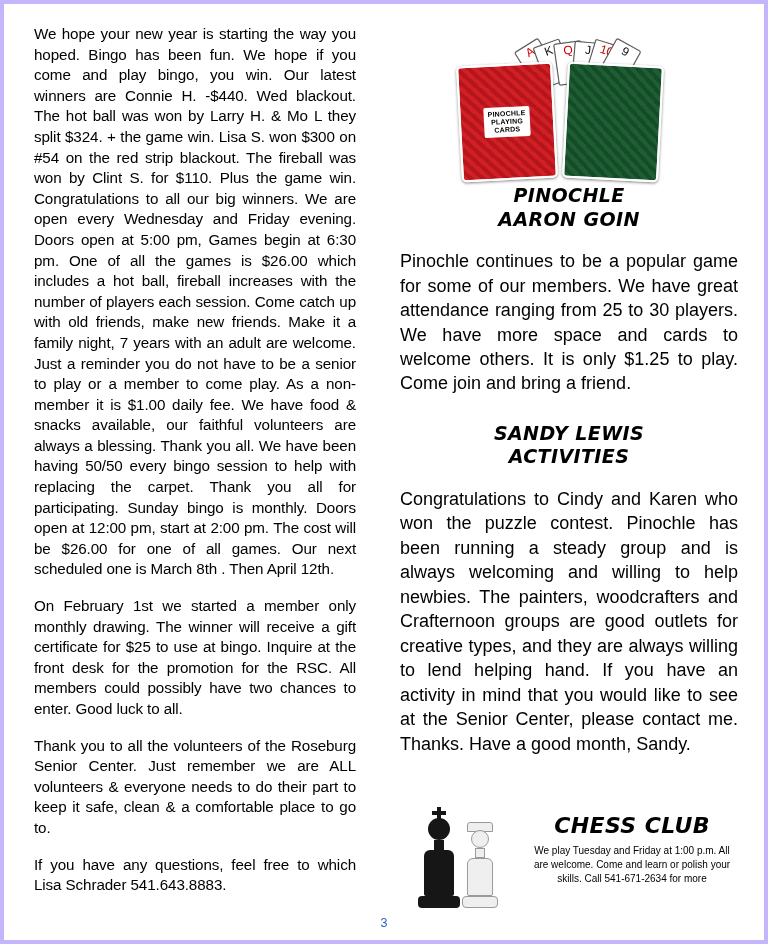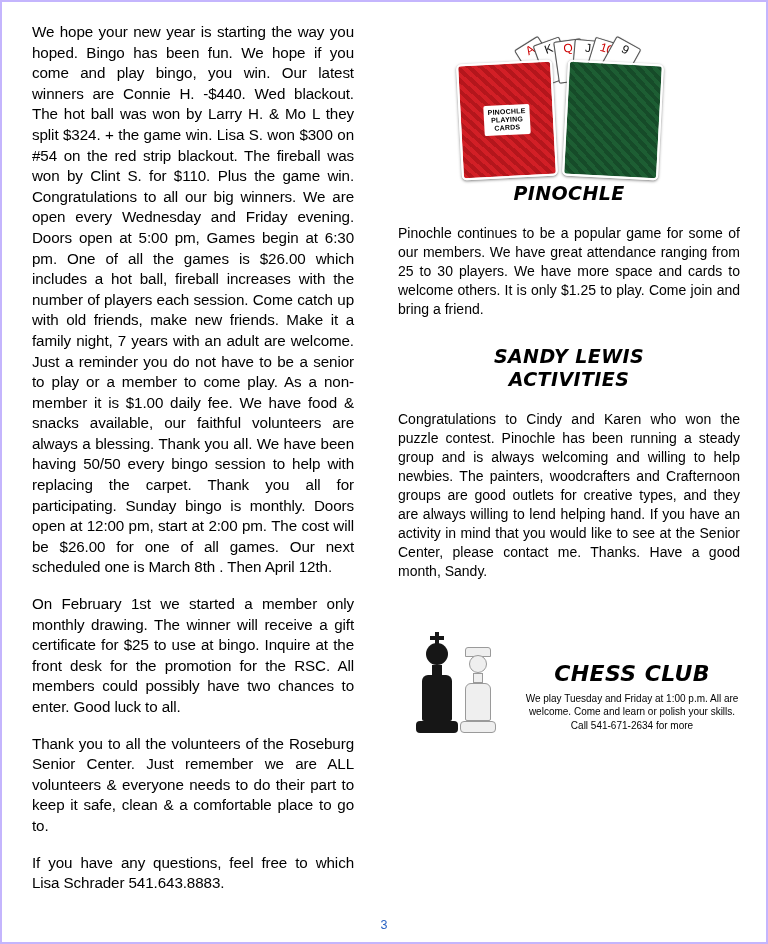--- a/index.html
+++ b/index.html
@@ -12,21 +12,21 @@
     background: #ffffff;
     font-family: "Liberation Sans", sans-serif;
     color: #000000;
     overflow: hidden;
   }
   .page {
     position: relative;
     width: 768px;
     height: 944px;
     box-sizing: border-box;
-    border: 2px solid #c4b5fd;
+    border: 4px solid #c4b5fd;
     background: #ffffff;
   }
   .columns {
     display: flex;
     flex-direction: row;
     padding: 20px 26px 0 30px;
     box-sizing: border-box;
     height: 100%;
   }
   .col-left {
@@ -45,21 +45,21 @@
     font-size: 15.2px;
     line-height: 1.355;
     text-align: justify;
     text-justify: inter-word;
     letter-spacing: -0.1px;
   }
   p.body-text.last {
     margin-bottom: 0;
   }
   .right-body {
-    font-size: 14px;
+    font-size: 18px;
     line-height: 1.36;
     text-align: justify;
     margin: 0 0 15px 0;
   }
   .heading {
     text-align: center;
     font-family: "DejaVu Sans", sans-serif;
     font-weight: bold;
     font-style: italic;
     font-size: 19px;
@@ -141,21 +141,21 @@
     line-height: 8px;
     text-align: center;
     width: 46px;
     padding: 3px 0;
     border-radius: 2px;
     letter-spacing: 0.2px;
   }
   
   .chess-row {
     display: flex;
-    align-items: flex-end;
+    align-items: center;
     margin-top: 22px;
   }
   .chess-pieces {
     width: 120px;
     flex: 0 0 120px;
     height: 130px;
     position: relative;
   }
   .piece {
     position: absolute;
@@ -273,20 +273,21 @@
               <div>PLAYING</div>
               <div>CARDS</div>
             </div>
           </div>
           <div class="deck deck-green"></div>
         </div>
       </div>
 
       <div class="heading-block">
         <div class="heading">PINOCHLE</div>
+        <div class="heading">AARON GOIN</div>
       </div>
 
       <p class="right-body">Pinochle continues to be a popular game for some of our members.   We have great attendance ranging from 25 to 30 players. We have more space and cards to welcome others. It is only $1.25 to play.  Come join and bring a friend.</p>
 
       <div class="heading-block sandy">
         <div class="heading">SANDY LEWIS</div>
         <div class="heading">ACTIVITIES</div>
       </div>
 
       <p class="right-body">Congratulations to Cindy and Karen who won the puzzle contest. Pinochle has been running a steady group and is always welcoming and willing to help newbies. The painters, woodcrafters and Crafternoon groups are good outlets for creative types, and they are always willing to lend helping hand. If you have an activity in mind that you would like to see at the Senior Center, please contact me. Thanks. Have a good month, Sandy.</p>

